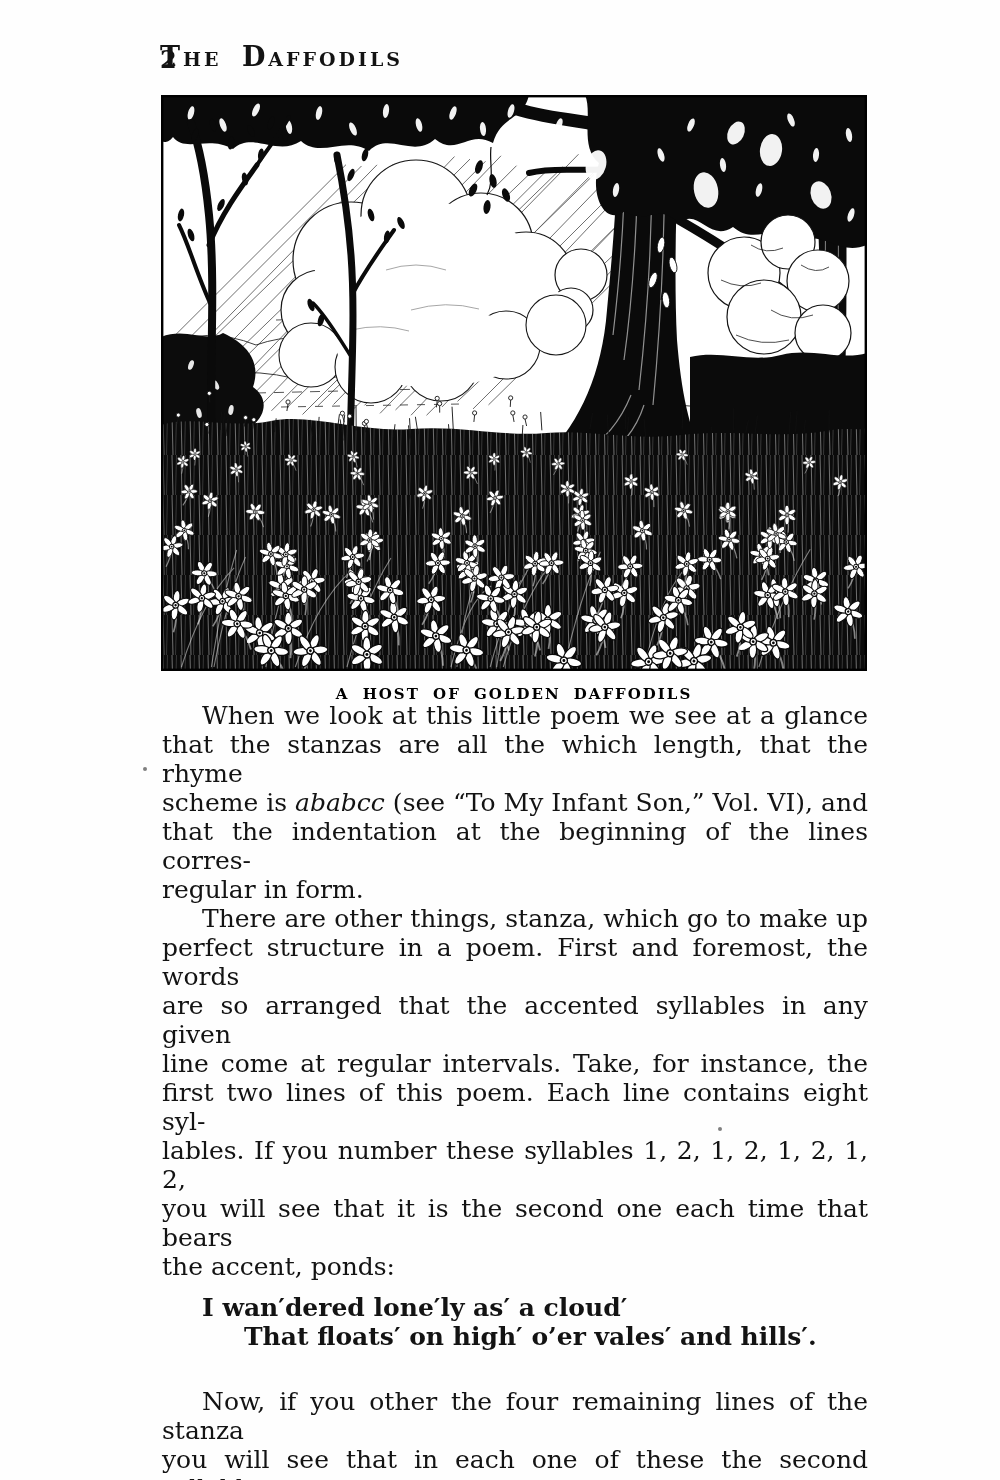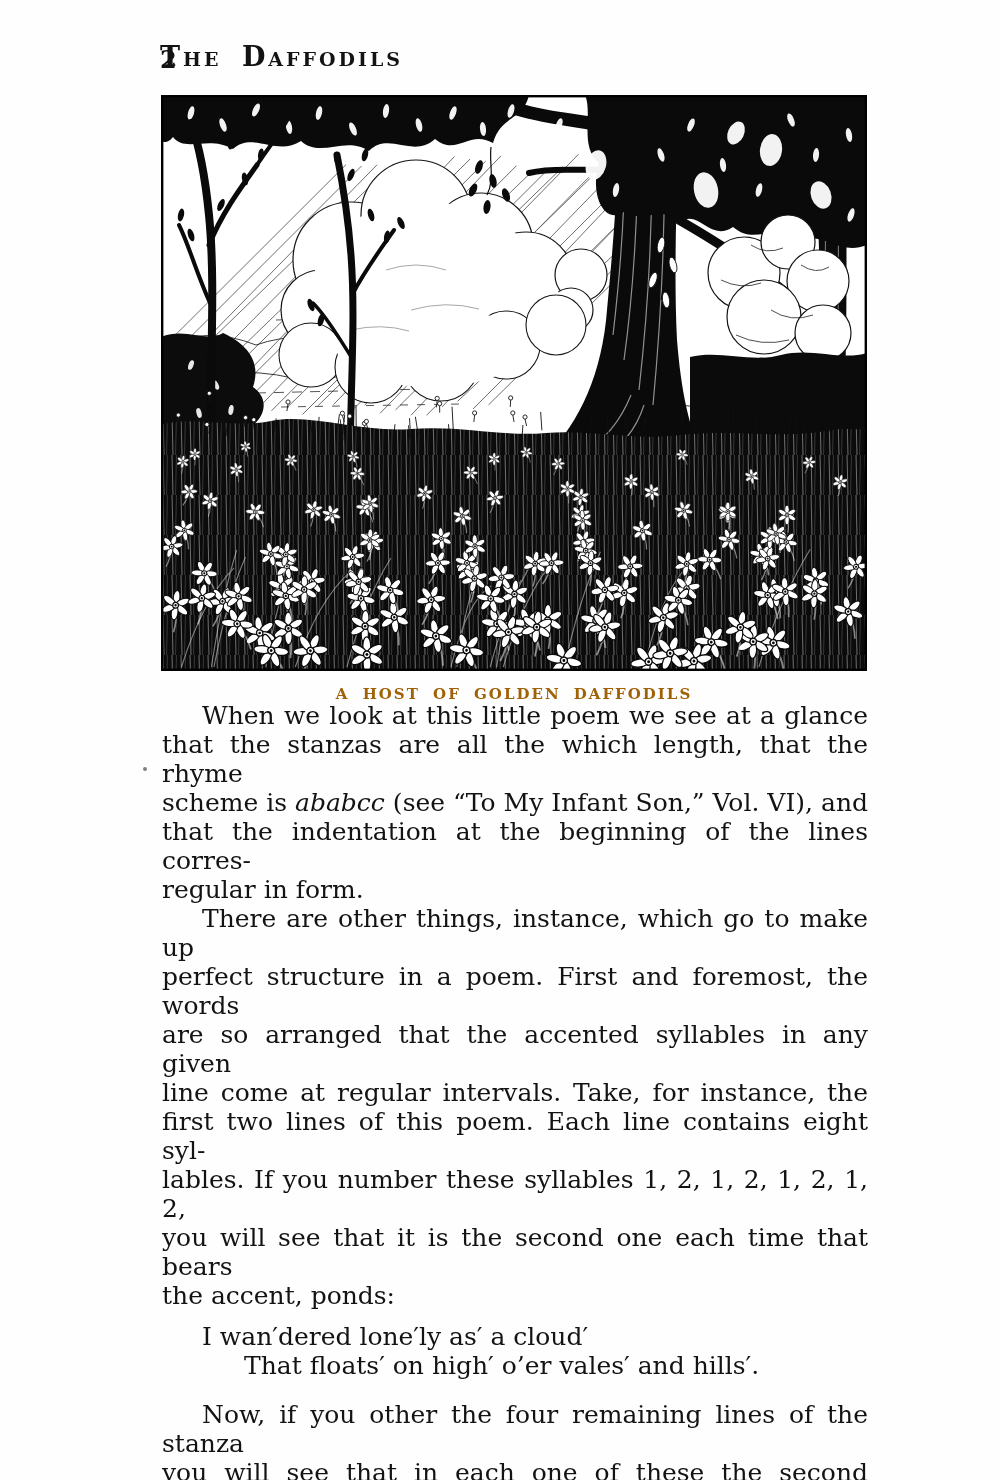--- a/index.html
+++ b/index.html
@@ -15,28 +15,28 @@
   .running-title{
     text-align:left; font-variant:small-caps; font-weight:700;
     font-size:27px; letter-spacing:3px; word-spacing:8px;
   }
   
   figure.plate{position:absolute; left:161px; top:95px; width:706px; margin:0;}
   .art{width:706px; height:576px;}
   .art svg{display:block;}
   figcaption{
     margin-top:14px; text-align:center; font-weight:700; font-size:15px;
-    letter-spacing:2px; word-spacing:6px; color:#a16207;
+    letter-spacing:2px; word-spacing:6px; color:#000000;
   }
   
   .bodytext{position:absolute; left:162px; top:701px; width:706px; font-size:25px;}
   .tline{line-height:29px; min-height:29px;}
   .jline{text-align:justify; text-align-last:justify;}
   .para .tline:first-child{text-indent:40px;}
-  .verse{font-weight:400; margin:12px 0 20px 0;}
+  .verse{font-weight:700; margin:12px 0 36px 0;}
   .verse .tline:nth-child(1){padding-left:40px;}
   .verse .tline:nth-child(2){padding-left:82px;}
   
   .speck{position:absolute; border-radius:50%; background:#2a2a2a; opacity:.6;}
   .speck.s1{left:143px; top:767px; width:4px; height:4px;}
   .speck.s2{left:718px; top:1127px; width:4px; height:4px;}
 </style>
 </head>
 <body>
 
@@ -859,21 +859,21 @@
 
   <div class="bodytext">
     <div class="para">
         <div class="tline jline">When we look at this little poem we see at a glance</div>
         <div class="tline jline">that the stanzas are all the which length, that the rhyme</div>
         <div class="tline jline">scheme is <i>ababcc</i> (see “To My Infant Son,” Vol. VI), and</div>
         <div class="tline jline">that the indentation at the beginning of the lines corres-</div>
         <div class="tline">regular in form.</div>
       </div>
     <div class="para">
-        <div class="tline jline">There are other things, instance, which go to make up</div>
+        <div class="tline jline">There are other things, stanza, which go to make up</div>
         <div class="tline jline">perfect structure in a poem. First and foremost, the words</div>
         <div class="tline jline">are so arranged that the accented syllables in any given</div>
         <div class="tline jline">line come at regular intervals. Take, for instance, the</div>
         <div class="tline jline">first two lines of this poem. Each line contains eight syl-</div>
         <div class="tline jline">lables. If you number these syllables 1, 2, 1, 2, 1, 2, 1, 2,</div>
         <div class="tline jline">you will see that it is the second one each time that bears</div>
         <div class="tline">the accent, ponds:</div>
       </div>
     <div class="verse">
         <div class="tline">I wan′dered lone′ly as′ a cloud′</div>

